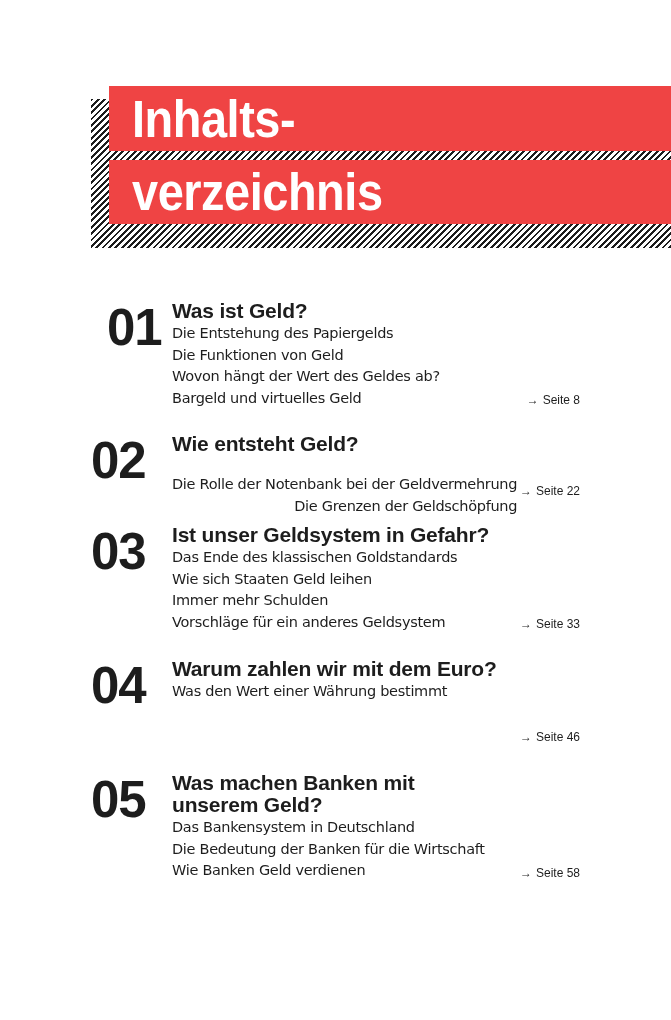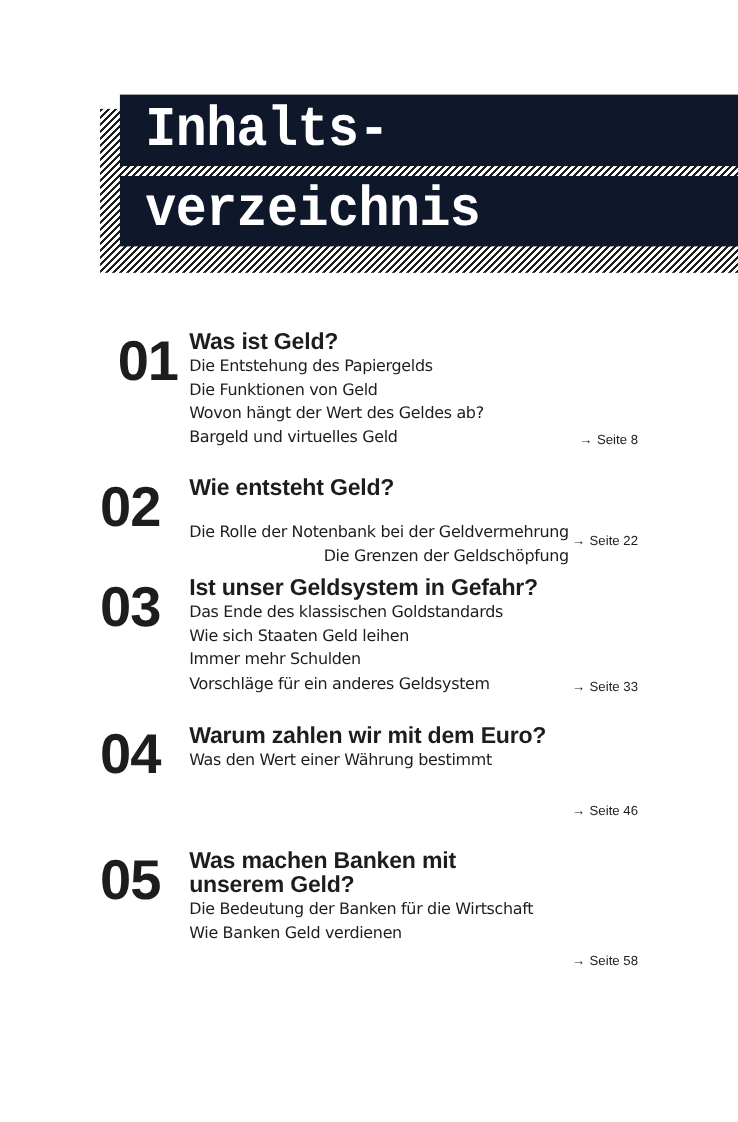--- a/index.html
+++ b/index.html
@@ -5,22 +5,22 @@
   html, body { margin: 0; padding: 0; }
   body {
     width: 671px; height: 1020px; background: #ffffff; position: relative; overflow: hidden;
     font-family: "Liberation Sans", sans-serif; color: #1d1d1d;
   }
   .hatch {
     background: repeating-linear-gradient(135deg, #1d1d1d 0px, #1d1d1d 2px, #ffffff 2px, #ffffff 4.5px);
   }
   #hdr-hatch { position: absolute; left: 91px; top: 99px; width: 580px; height: 149px; }
   .hdr-band {
-    position: absolute; left: 109px; width: 562px; background: #0f172a; color: #ffffff;
-    font-family: Liberation Mono, monospace; font-weight: bold; font-size: 51px;
+    position: absolute; left: 109px; width: 562px; background: #ef4444; color: #ffffff;
+    font-family: Liberation Sans, sans-serif; font-weight: bold; font-size: 51px;
     letter-spacing: -0.5px; line-height: 1; box-sizing: border-box; padding-left: 23px;
     transform-origin: left; 
   }
   .hdr-band span { display: inline-block; transform: scaleX(0.92); transform-origin: left; }
   #band1 { top: 86px; height: 65px; padding-top: 8px; }
   #band2 { top: 160px; height: 64px; padding-top: 7px; }
 
   .entry { position: absolute; left: 0; width: 671px; }
   .num {
     position: absolute; left: 91px; top: 0; font-weight: bold; font-size: 51px; line-height: 1;
@@ -103,19 +103,20 @@
   </a>
 </div>
 
 <div class="entry" style="top:772px;">
   <div class="num" style="top:2px;">05</div>
   <div class="title">
     <div>Was machen Banken mit</div>
     <div>unserem Geld?</div>
   </div>
   <ul class="subs" style="top:45px;">
+    <li>Das Bankensystem in Deutschland</li>
     <li>Die Bedeutung der Banken für die Wirtschaft</li>
     <li>Wie Banken Geld verdienen</li>
   </ul>
   <a class="page-ref" style="top:94px;">
     <span class="arrow">→</span><span>Seite 58</span>
   </a>
 </div>
 
 </body></html>

